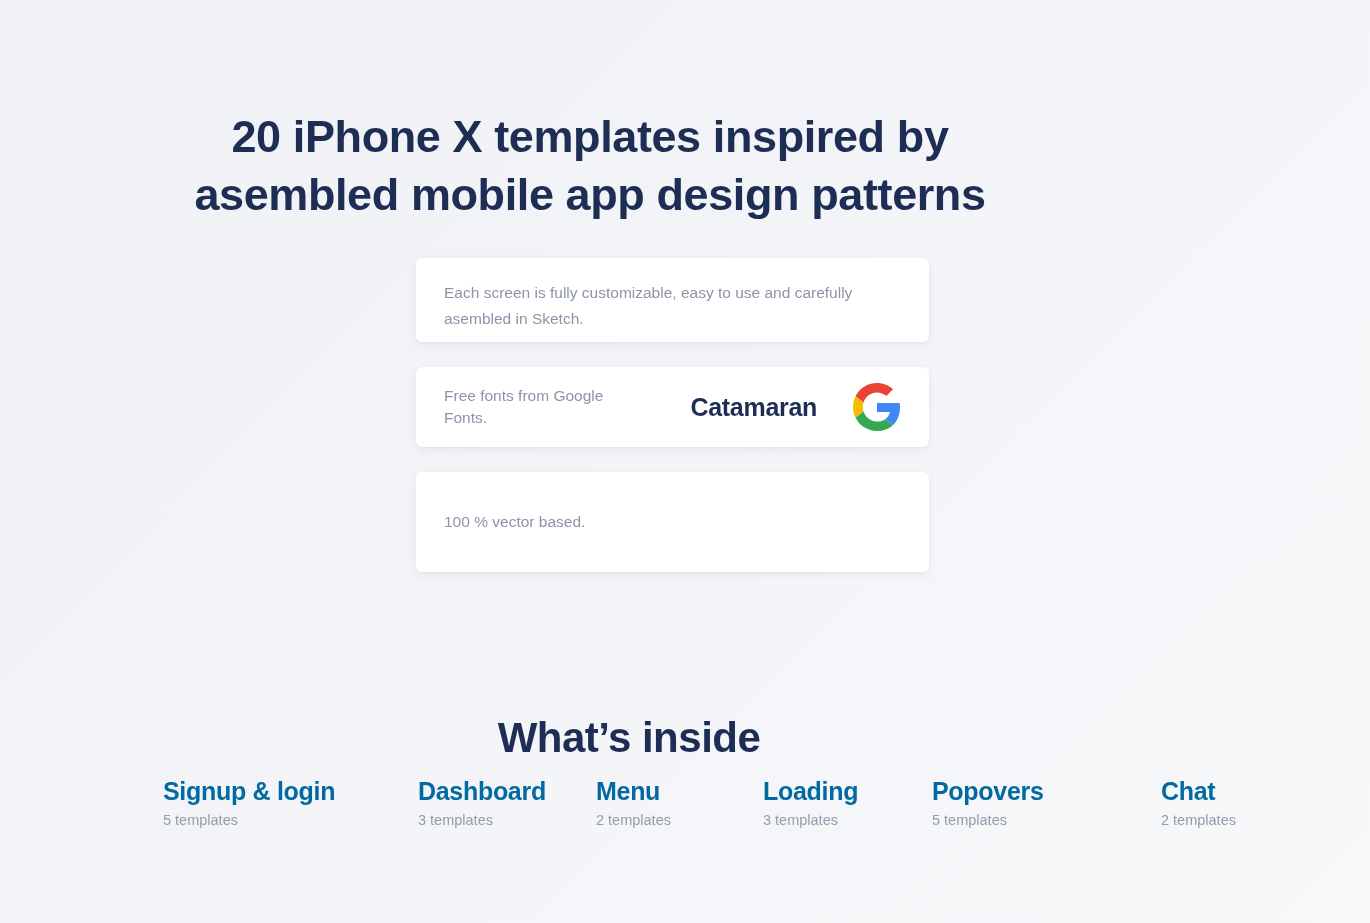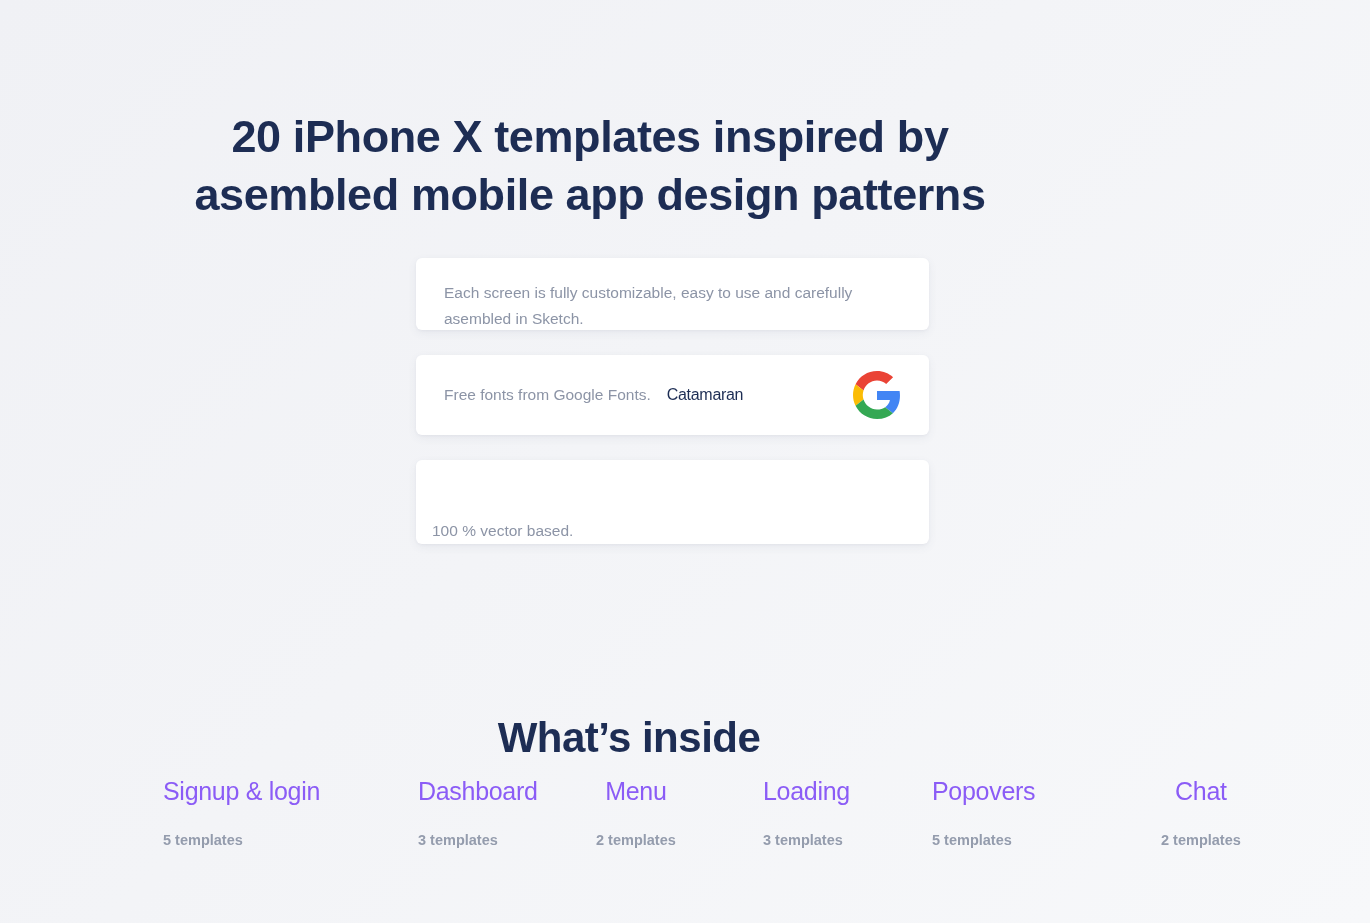--- a/index.html
+++ b/index.html
@@ -48,42 +48,42 @@
   }
   .card {
     position: relative;
     background: #ffffff;
     border-radius: 6px;
     box-shadow: 0 3px 10px rgba(70, 80, 110, 0.07),
                 0 1px 3px rgba(70, 80, 110, 0.05);
     margin-bottom: 25px;
     box-sizing: border-box;
   }
-  .card-1 { height: 72px; padding: 22px 28px 8px 28px; }
-  .card-2 { height: 80px; padding: 0 28px; display: flex; align-items: center; }
-  .card-3 { height: 84px; padding: 0 16px; display: flex; align-items: flex-end; }
+  .card-1 { height: 84px; padding: 22px 28px 8px 28px; }
+  .card-2 { height: 80px; padding: 0 28px; display: flex; align-items: center; gap: 36px; }
+  .card-3 { height: 100px; padding: 0 28px; display: flex; align-items: center; }
 
   .card-text {
     color: #8c94a6;
     font-size: 15.5px;
     line-height: 26px;
   }
   .card-text .tline { display: block; }
 
   .font-note {
     color: #8c94a6;
     font-size: 15.5px;
     line-height: 22px;
   }
   .font-name {
     color: #1d2d54;
-    font-size: 16px;
-    font-weight: normal;
+    font-size: 25px;
+    font-weight: bold;
     letter-spacing: -0.3px;
-    margin-left: 16px;
+    margin-left: 31px;
     line-height: 1;
   }
   .google-logo {
     margin-left: auto;
     width: 48px;
     height: 48px;
     display: block;
   }
 
   
@@ -106,35 +106,33 @@
     top: 776px;
     left: 163px;
     width: 1120px;
     height: 70px;
   }
   .category {
     position: absolute;
     top: 0;
   }
   .category-name {
-    color: #8b5cf6;
+    color: #0369a1;
     font-size: 25px;
-    font-weight: normal;
+    font-weight: bold;
     letter-spacing: -0.3px;
     line-height: 30px;
     white-space: nowrap;
-    text-align: center;
   }
   .category-count {
-    margin-top: 24px;
+    margin-top: 4px;
     color: #949cad;
     font-size: 14.5px;
     line-height: 20px;
     white-space: nowrap;
-    font-weight: bold;
   }
 </style>
 </head>
 <body>
 
 <div class="page">
 
   <h1 class="headline">
     <span class="line">20 iPhone X templates inspired by</span>
     <span class="line">asembled mobile app design patterns</span>

